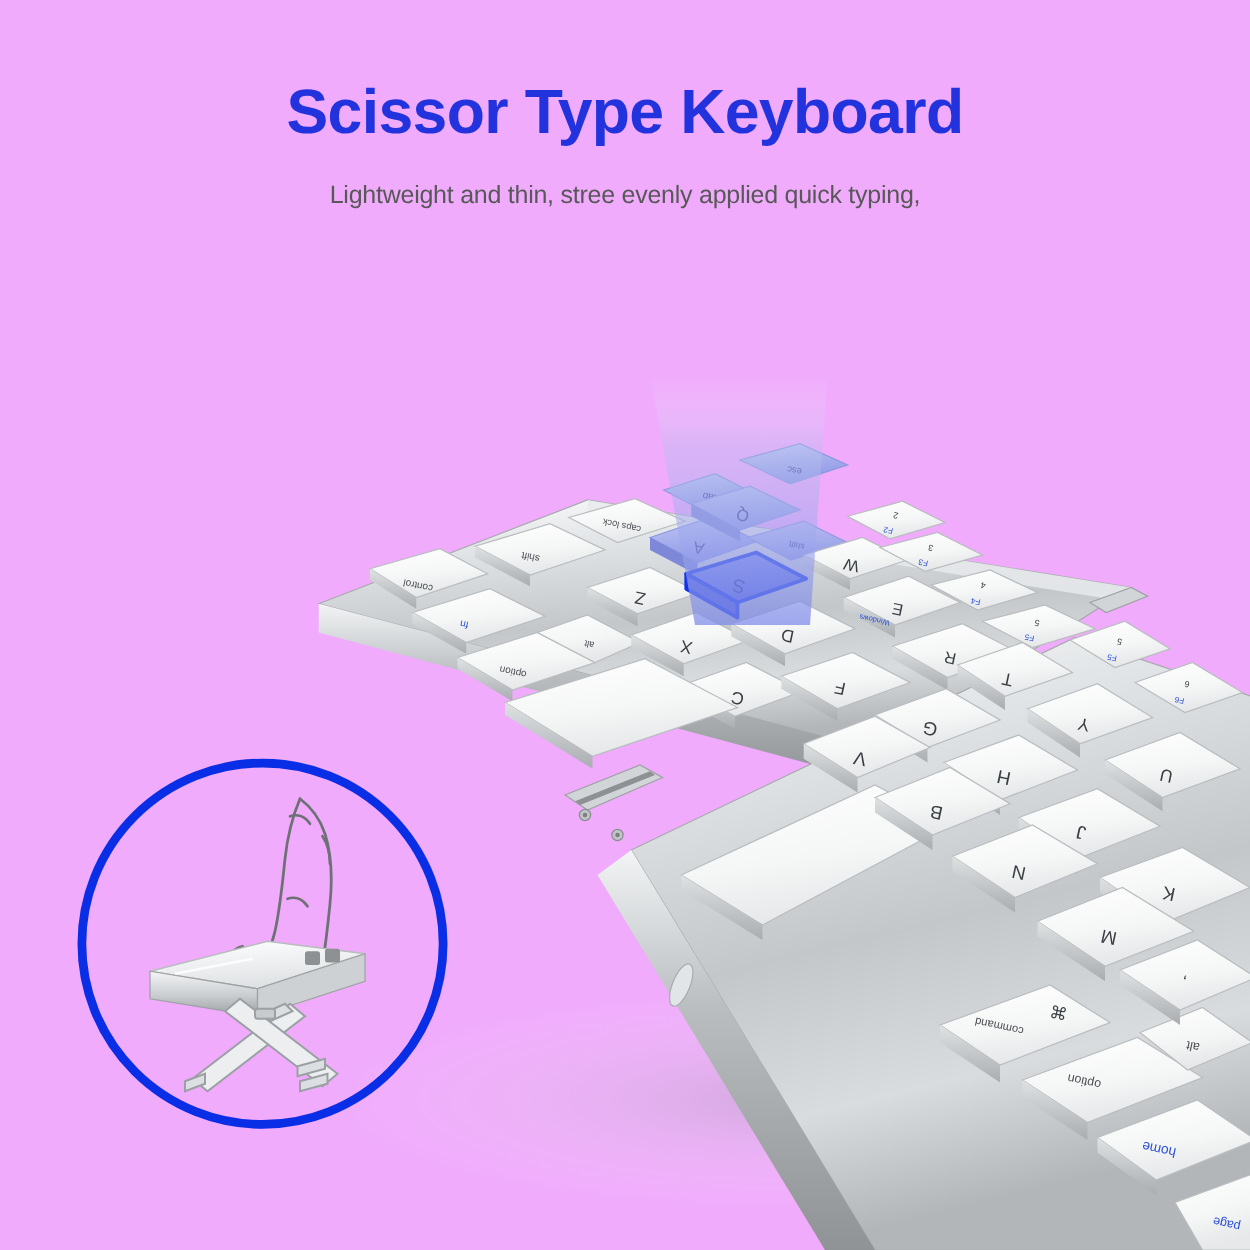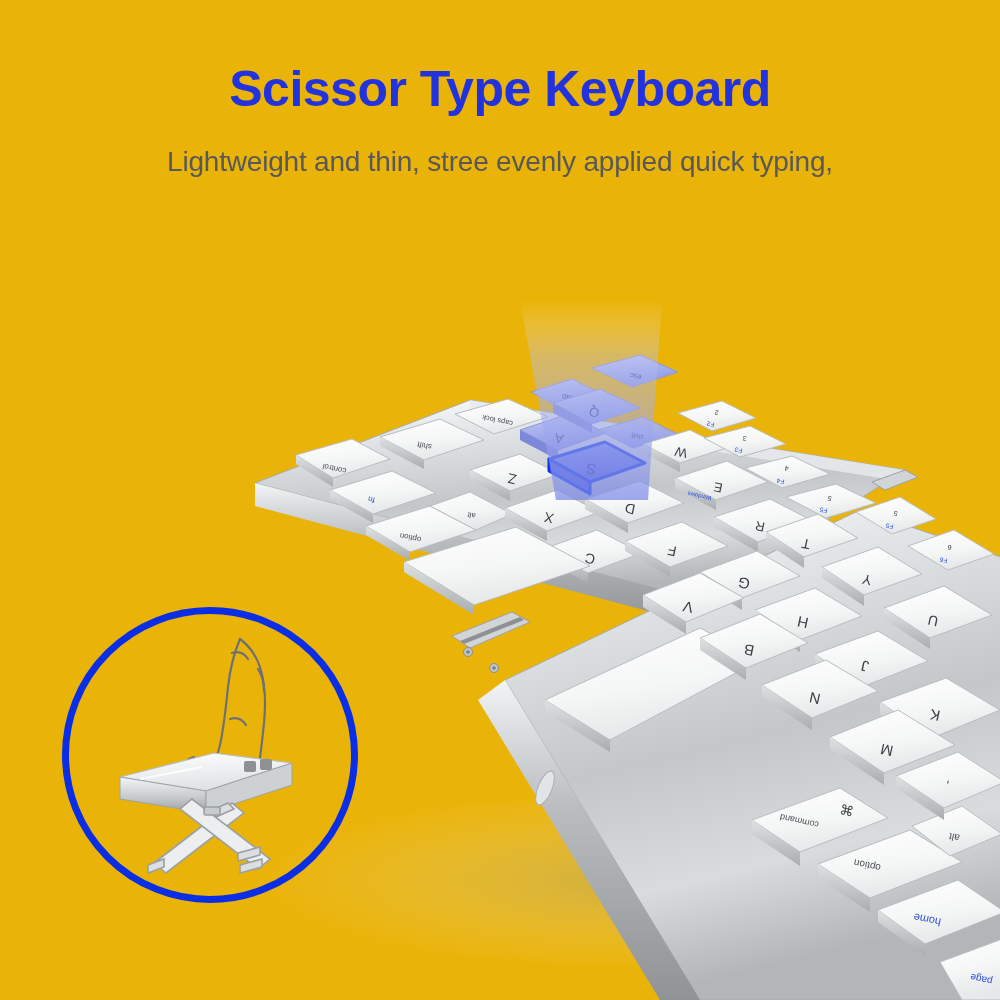--- a/index.html
+++ b/index.html
@@ -1,31 +1,31 @@
 <!DOCTYPE html>
 <html><head>
 <meta charset="utf-8">
 <title>Scissor Type Keyboard</title>
 <style>
   html,body{margin:0;padding:0;}
   body{
     width:1000px;height:1000px;overflow:hidden;background:#ffffff;
     font-family:"Liberation Sans","DejaVu Sans",sans-serif;
   }
-  #stage{position:relative;width:1000px;height:1000px;background:#eab308;overflow:hidden;}
+  #stage{position:relative;width:1000px;height:1000px;background:#f0abfc;overflow:hidden;}
 
   
   .title{
     position:absolute;left:0;top:62px;width:1000px;text-align:center;
     font-size:50px;font-weight:bold;letter-spacing:-0.5px;
     color:#2233dd;line-height:1.1;white-space:nowrap;
   }
   .subtitle{
     position:absolute;left:50px;top:142px;width:900px;text-align:center;
-    font-size:28px;font-weight:400;color:#585858;line-height:1.45;
+    font-size:20px;font-weight:400;color:#585858;line-height:1.45;
     letter-spacing:-0.2px;
   }
 
   
   #kbScene{position:absolute;left:0;top:0;width:1000px;height:1000px;}
   #kbSvg{position:absolute;left:0;top:0;}
 
   
   .inset-circle{
     position:absolute;left:62px;top:607px;width:296px;height:296px;

